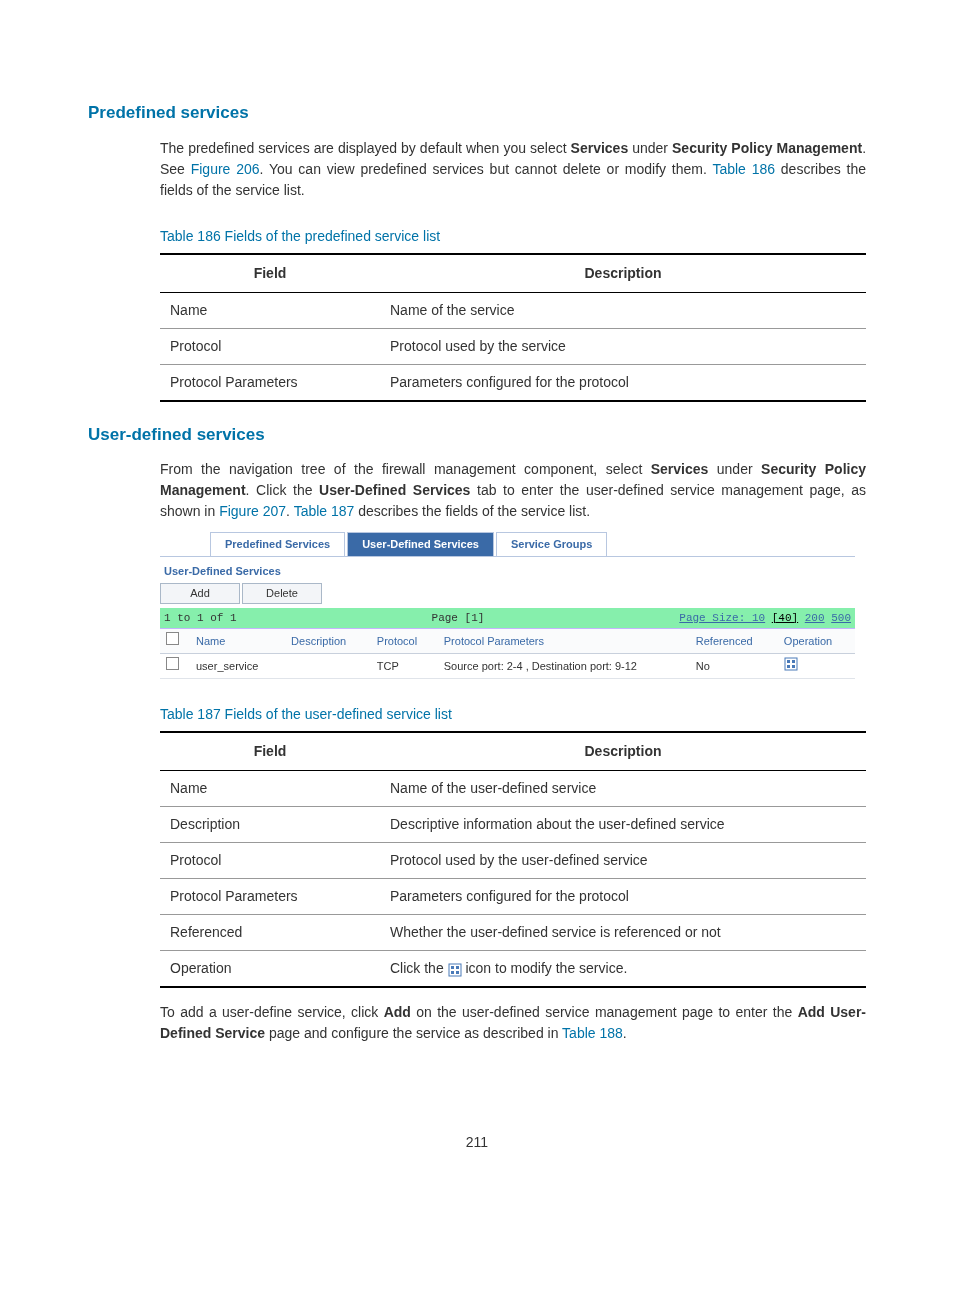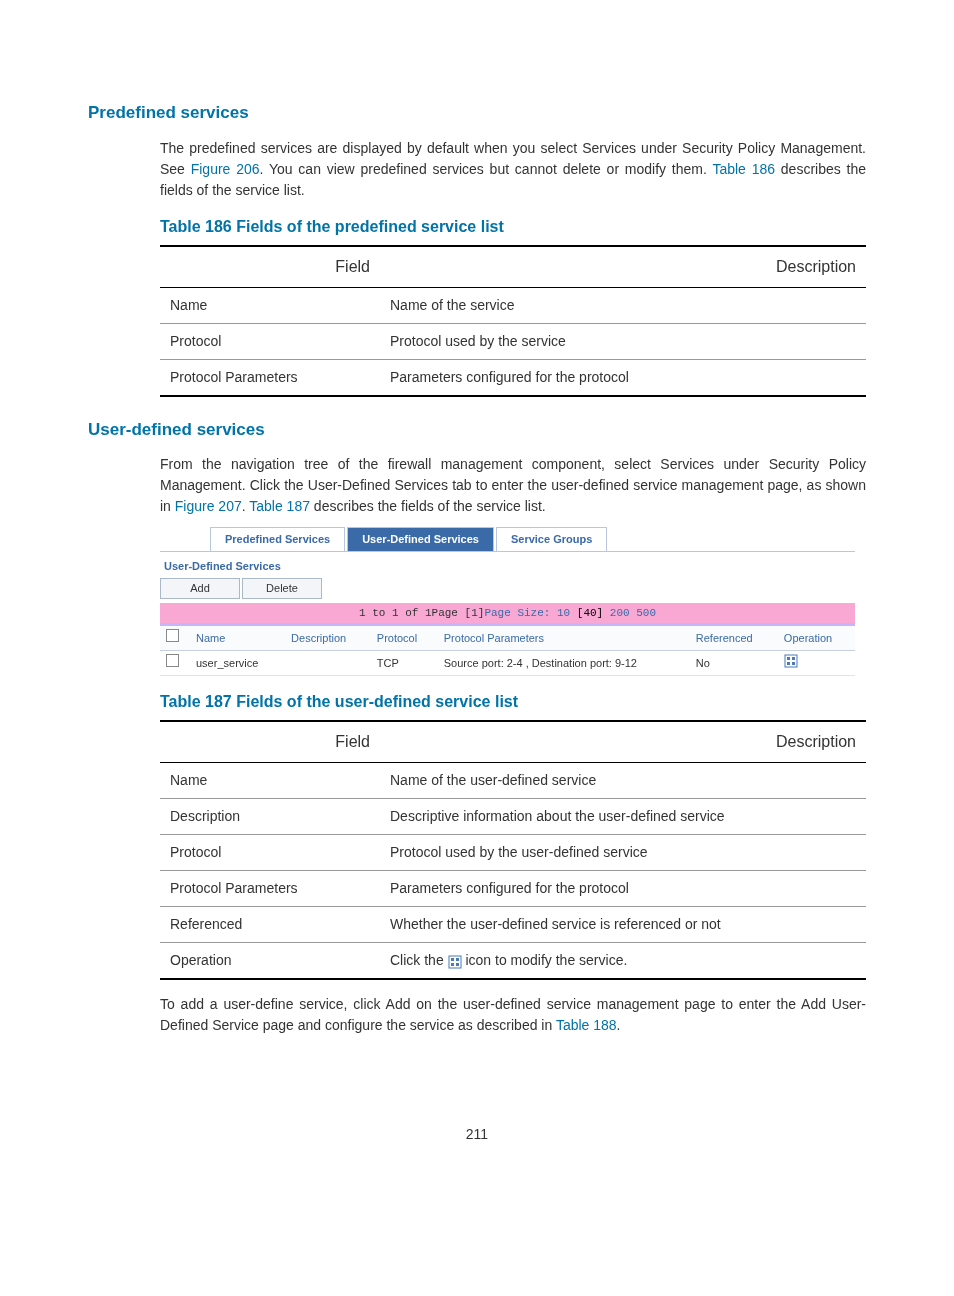--- a/index.html
+++ b/index.html
@@ -19,49 +19,49 @@
     font-size: 17px;
     margin: 20px 0 12px 0;
   }
   .indented {
     margin-left: 72px;
   }
   p {
     margin: 10px 0;
     text-align: justify;
   }
-  .bold { font-weight: normal; }
+  .bold { font-weight: bold; }
   .link { color: #0073a8; }
   .table-caption {
     color: #0073a8;
-    font-weight: bold;
-    font-size: 16px;
-    margin-top: 14px;
+    font-weight: normal;
+    font-size: 14px;
+    margin-top: 25px;
     margin-bottom: 6px;
   }
   table.doc-table {
     border-collapse: collapse;
     width: 100%;
     margin-bottom: 14px;
   }
   table.doc-table thead tr {
     border-top: 2px solid #000;
     border-bottom: 1px solid #000;
   }
   table.doc-table tbody tr {
     border-bottom: 1px solid #999;
   }
   table.doc-table tbody tr:last-child {
     border-bottom: 2px solid #000;
   }
   table.doc-table th {
-    text-align: right;
-    font-weight: normal;
+    text-align: center;
+    font-weight: bold;
     padding: 8px 10px;
-    font-size: 16px;
+    font-size: 14px;
   }
   table.doc-table td {
     padding: 7px 10px;
     font-size: 14px;
   }
   table.doc-table th:first-child,
   table.doc-table td:first-child {
     width: 200px;
   }
   .modify-icon {
@@ -114,29 +114,29 @@
     border: 1px solid #aab8c8;
     background: #f3f5f8;
     padding: 1px 0;
     width: 78px;
     text-align: center;
     font-size: 11px;
     margin-right: 2px;
   }
   .pager-row {
     display: flex;
-    justify-content: center;
+    justify-content: space-between;
     font-size: 11px;
     font-family: "Courier New", monospace;
-    border-bottom: 3px solid #c4b5fd;
+    border-bottom: 1px solid #c4b5fd;
     padding: 2px 4px;
-    background: #f9a8d4;
+    background: #86efac;
     color: #333;
   }
-  .pager-row .psize span { color:#3a6aa7; }
+  .pager-row .psize span { color:#3a6aa7;text-decoration:underline; }
   .pager-row .psize .sel { color:#000; }
   .data-table {
     width: 100%;
     border-collapse: collapse;
     font-size: 11px;
   }
   .data-table th {
     text-align: left;
     padding: 3px 6px;
     color: #3a6aa7;

